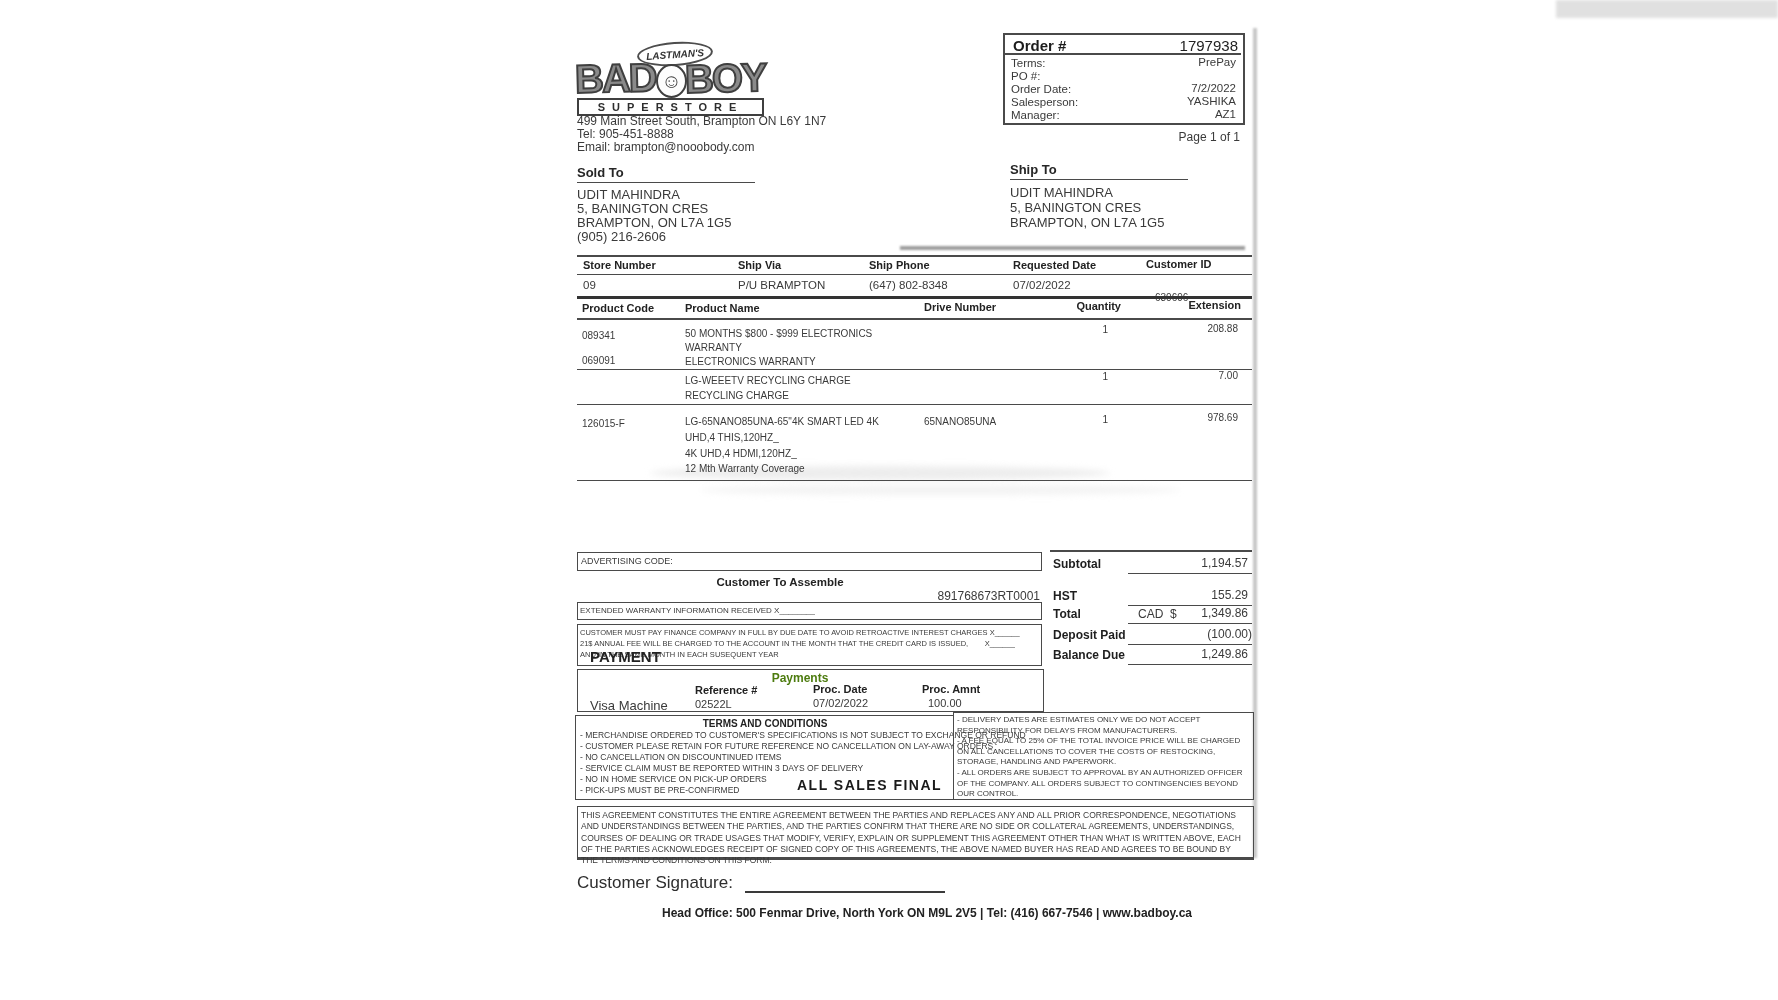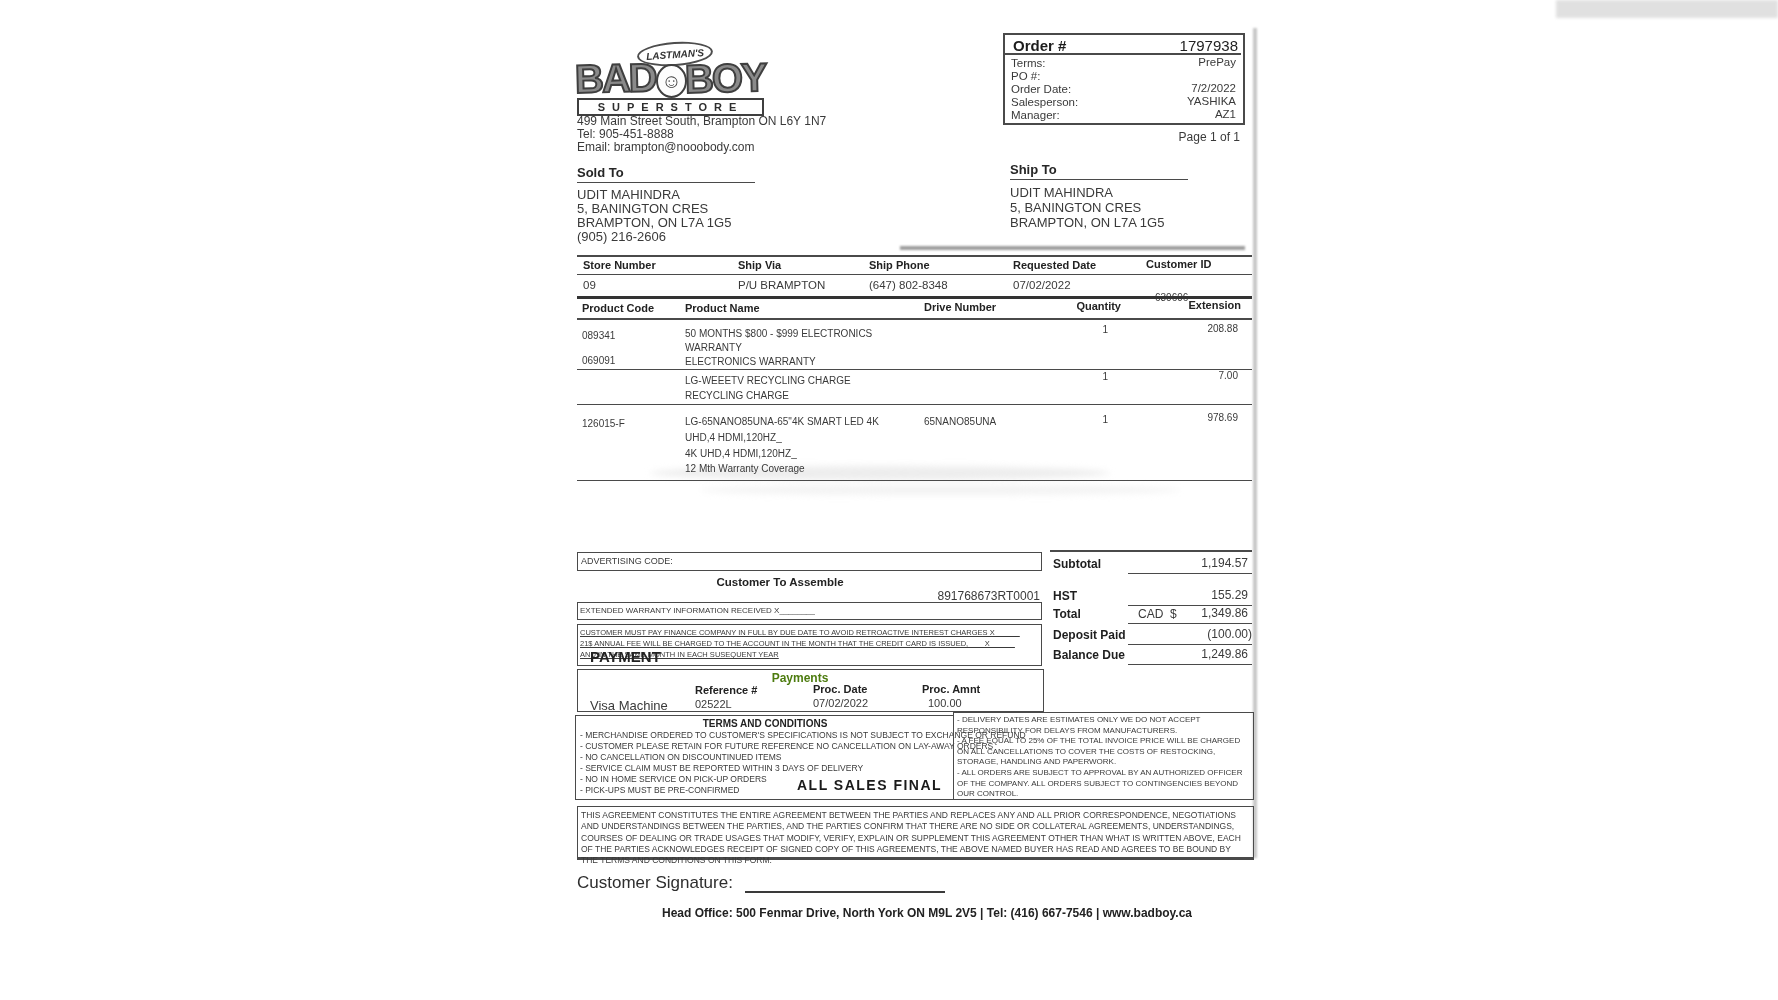--- a/index.html
+++ b/index.html
@@ -5,21 +5,21 @@
   html,body{margin:0;padding:0;background:#ffffff;}
   .page{position:relative;width:1778px;height:1000px;background:#ffffff;overflow:hidden;
         font-family:"Liberation Sans", sans-serif;color:#3a3a3a;}
   .t{position:absolute;white-space:nowrap;}
   .b{font-weight:bold;}
   .hl{position:absolute;background:#4a4a4a;height:1.5px;}
   .box{position:absolute;border:1.5px solid #4a4a4a;}
   .r{text-align:right;}
   .smudge{position:absolute;border-radius:50%;filter:blur(3px);}
   .wrap{white-space:normal;}
-  .pre{white-space:pre;text-decoration:underline;}
+  .pre{white-space:pre;}
   .oval{position:absolute;border:2px solid #4d4d4d;border-radius:50%;
         display:flex;align-items:center;justify-content:center;background:#fff;}
   .wordmark{position:absolute;font-weight:bold;font-size:40px;letter-spacing:-2px;
         color:#8a8a8a;-webkit-text-stroke:2px #3f3f3f;transform:rotate(-1.5deg);}
   .face{position:absolute;width:27px;height:30px;border:2.5px solid #3f3f3f;border-radius:50%;
         background:#fdfdfd;display:flex;align-items:center;justify-content:center;
         font-size:20px;color:#3f3f3f;}
   .banner{position:absolute;border:2.5px solid #3f3f3f;display:flex;align-items:center;
         justify-content:center;font-weight:bold;letter-spacing:7px;font-size:11px;color:#2e2e2e;}
 </style>
@@ -117,21 +117,21 @@
     <div class="t" style="left:685px;top:375px;font-size:10px;">LG-WEEETV RECYCLING CHARGE</div>
     <div class="t" style="left:685px;top:390px;font-size:10px;">RECYCLING CHARGE</div>
     <div class="t r" style="left:1008px;top:371px;width:100px;font-size:10px;">1</div>
     <div class="t r" style="left:1138px;top:370px;width:100px;font-size:10px;">7.00</div>
   </div>
   <div class="hl" style="left:577px;top:404px;width:675px;height:1px;"></div>
 
   <div>
     <div class="t" style="left:582px;top:418px;font-size:10px;">126015-F</div>
     <div class="t" style="left:685px;top:416px;font-size:10px;">LG-65NANO85UNA-65"4K SMART LED 4K</div>
-    <div class="t" style="left:685px;top:432px;font-size:10px;">UHD,4 HDMI,120HZ_</div>
+    <div class="t" style="left:685px;top:432px;font-size:10px;">UHD,4 THIS,120HZ_</div>
     <div class="t" style="left:685px;top:448px;font-size:10px;">4K UHD,4 HDMI,120HZ_</div>
     <div class="t" style="left:685px;top:463px;font-size:10px;">12 Mth Warranty Coverage</div>
     <div class="t" style="left:924px;top:416px;font-size:10px;">65NANO85UNA</div>
     <div class="t r" style="left:1008px;top:414px;width:100px;font-size:10px;">1</div>
     <div class="t r" style="left:1138px;top:412px;width:100px;font-size:10px;">978.69</div>
   </div>
   <div class="hl" style="left:577px;top:480px;width:675px;height:1px;"></div>
 
   <div class="hl" style="left:1050px;top:550px;width:202px;"></div>
   <div class="box" style="left:577px;top:552px;width:463px;height:17px;border-width:1px;"></div>

